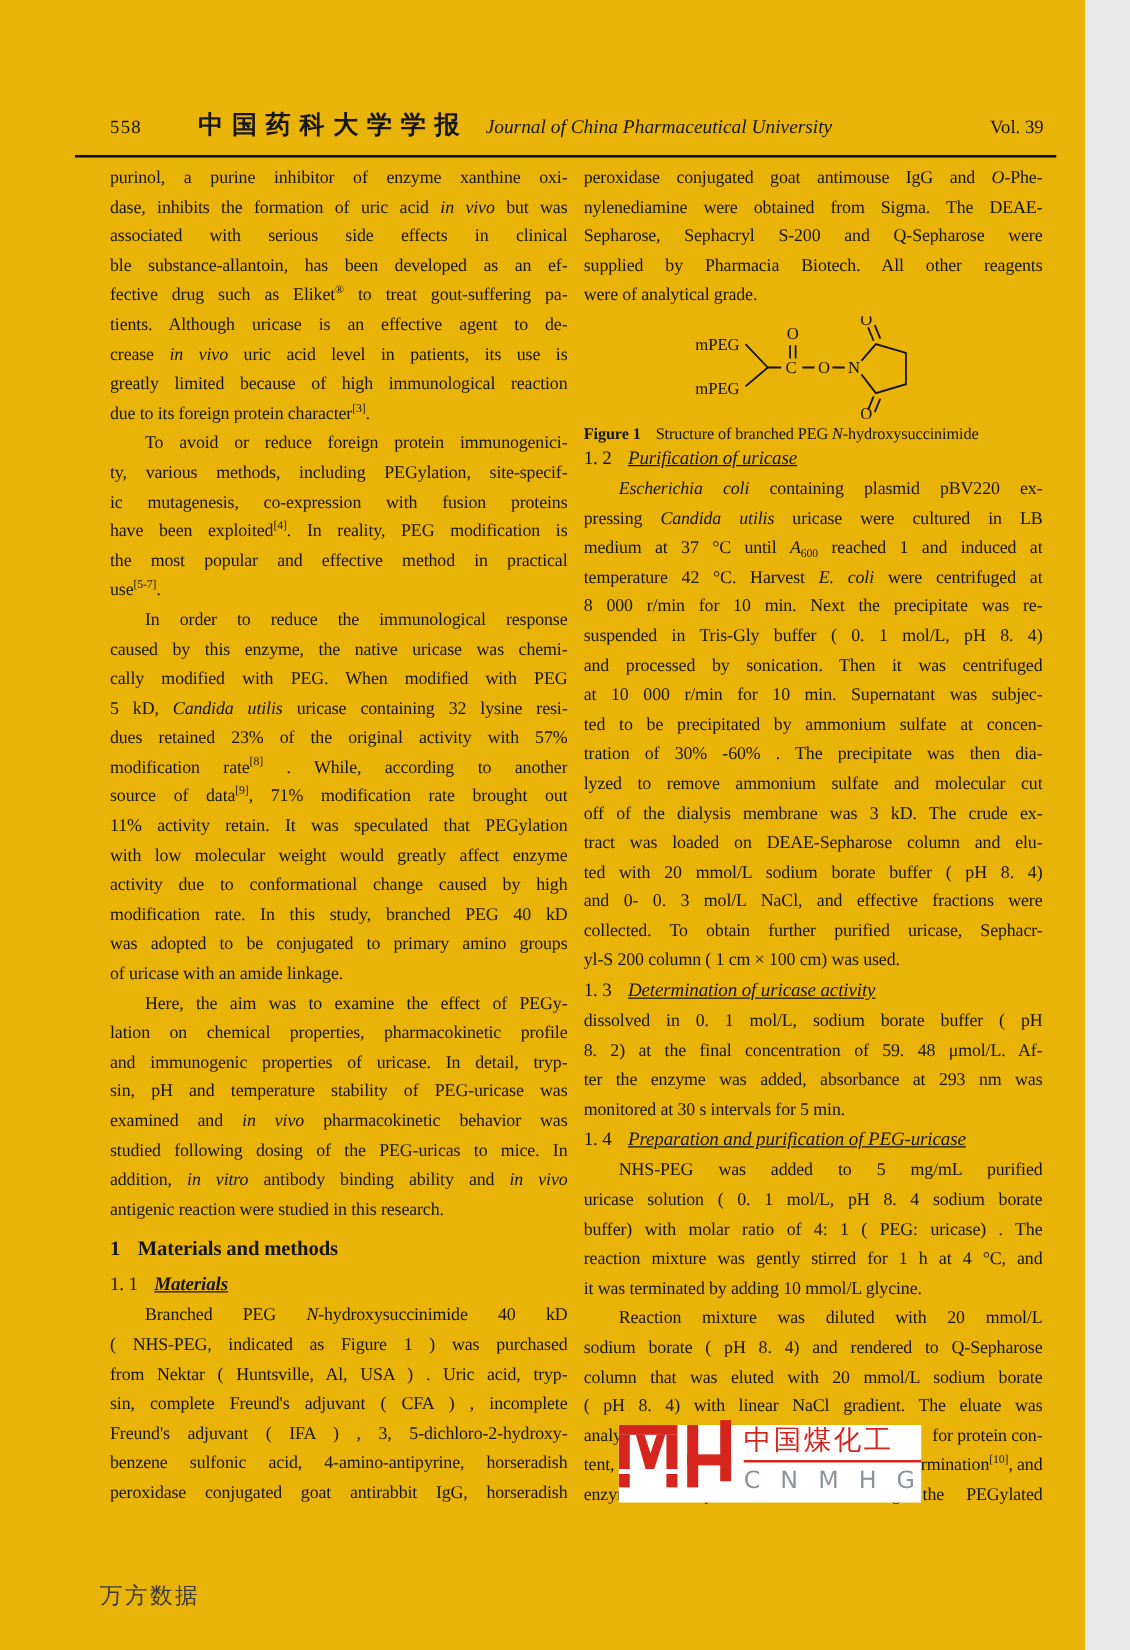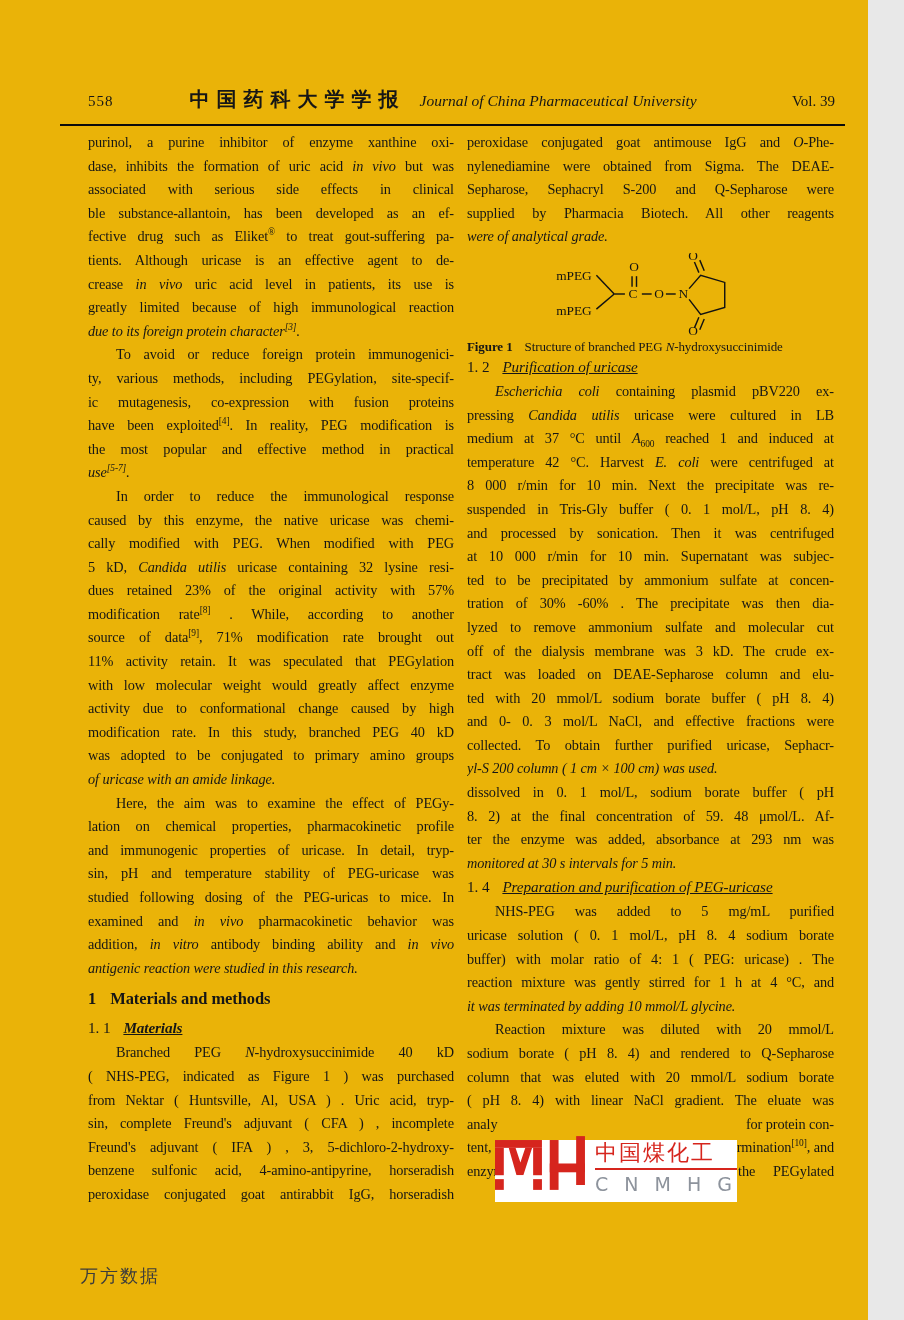--- a/index.html
+++ b/index.html
@@ -3,30 +3,30 @@
 <meta charset="utf-8">
 <style>
   html,body{margin:0;padding:0;background:#e8e8e8;}
   .page{position:relative;width:868px;height:1320px;background:#eab308;
         font-family:"Liberation Serif",serif;color:#161616;overflow:hidden;}
 
   
   .hdr{position:absolute;left:60px;top:86px;width:785px;border-bottom:2.5px solid #0c0c0c;
        padding-bottom:11px;display:flex;align-items:baseline;}
   .hdr .pn{margin-left:28px;font-size:15px;letter-spacing:1px;}
-  .hdr .cn{margin-left:76px;font-size:20px;font-weight:bold;letter-spacing:7px;white-space:nowrap;}
+  .hdr .cn{margin-left:45px;font-size:20px;font-weight:bold;letter-spacing:7px;white-space:nowrap;}
   .hdr .en{margin-left:14px;font-style:italic;font-size:15.5px;white-space:nowrap;}
   .hdr .vol{margin-left:auto;margin-right:10px;font-size:15px;}
 
   
   .col{position:absolute;top:131px;font-size:14.3px;line-height:23.6px;letter-spacing:-0.1px;}
   .col-l{left:88px;width:366px;}
   .col-r{left:467px;width:367px;}
   .tl{text-align:justify;text-align-last:justify;height:23.6px;overflow:hidden;}
-  .tl.end{text-align-last:left;font-style:italic;}
+  .tl.end{text-align-last:left;}
   .tl.ind{text-indent:28px;}
   .tl.split{display:flex;justify-content:space-between;text-align:left;}
   sup{font-size:0.66em;vertical-align:super;line-height:0;}
   sub{font-size:0.66em;vertical-align:sub;line-height:0;}
 
   .h-major{margin-top:7px;margin-bottom:5px;height:24px;font-weight:bold;font-size:16.5px;}
   .h-major .num{margin-right:14px;}
   .h-minor{height:25px;font-size:15.2px;}
   .h-minor .num{margin-right:13px;}
   .h-minor .ttl{font-style:italic;text-decoration:underline;}
@@ -99,22 +99,22 @@
         <div class="tl">activity due to conformational change caused by high</div>
         <div class="tl">modification rate. In this study, branched PEG 40 kD</div>
         <div class="tl">was adopted to be conjugated to primary amino groups</div>
         <div class="tl end">of uricase with an amide linkage.</div>
       </div>
     <div>
         <div class="tl ind">Here, the aim was to examine the effect of PEGy-</div>
         <div class="tl">lation on chemical properties, pharmacokinetic profile</div>
         <div class="tl">and immunogenic properties of uricase. In detail, tryp-</div>
         <div class="tl">sin, pH and temperature stability of PEG-uricase was</div>
+        <div class="tl">examined and <i>in vivo</i> pharmacokinetic behavior was</div>
         <div class="tl">studied following dosing of the PEG-uricas to mice. In</div>
-        <div class="tl">examined and <i>in vivo</i> pharmacokinetic behavior was</div>
         <div class="tl">addition, <i>in vitro</i> antibody binding ability and <i>in vivo</i></div>
         <div class="tl end">antigenic reaction were studied in this research.</div>
       </div>
     <div class="h-major">
       <span class="num">1</span><span class="ttl">Materials and methods</span>
     </div>
     <div class="h-minor bolded">
       <span class="num">1. 1</span><span class="ttl">Materials</span>
     </div>
     <div>
@@ -183,20 +183,23 @@
         <div class="tl">tration of 30% -60% . The precipitate was then dia-</div>
         <div class="tl">lyzed to remove ammonium sulfate and molecular cut</div>
         <div class="tl">off of the dialysis membrane was 3 kD. The crude ex-</div>
         <div class="tl">tract was loaded on DEAE-Sepharose column and elu-</div>
         <div class="tl">ted with 20 mmol/L sodium borate buffer ( pH 8. 4)</div>
         <div class="tl">and 0- 0. 3 mol/L NaCl, and effective fractions were</div>
         <div class="tl">collected. To obtain further purified uricase, Sephacr-</div>
         <div class="tl end">yl-S 200 column ( 1 cm × 100 cm)  was used.</div>
       </div>
 
+    <div class="h-minor">
+      <span class="num">1. 3</span><span class="ttl">Determination of uricase activity</span>
+    </div>
     <div>
         <div class="tl">dissolved in 0. 1 mol/L, sodium borate buffer ( pH</div>
         <div class="tl">8. 2) at the final concentration of 59. 48 μmol/L.  Af-</div>
         <div class="tl">ter the enzyme was added, absorbance at 293 nm was</div>
         <div class="tl end">monitored at 30 s intervals for 5 min.</div>
       </div>
 
     <div class="h-minor">
       <span class="num">1. 4</span><span class="ttl">Preparation and purification of PEG-uricase</span>
     </div>

